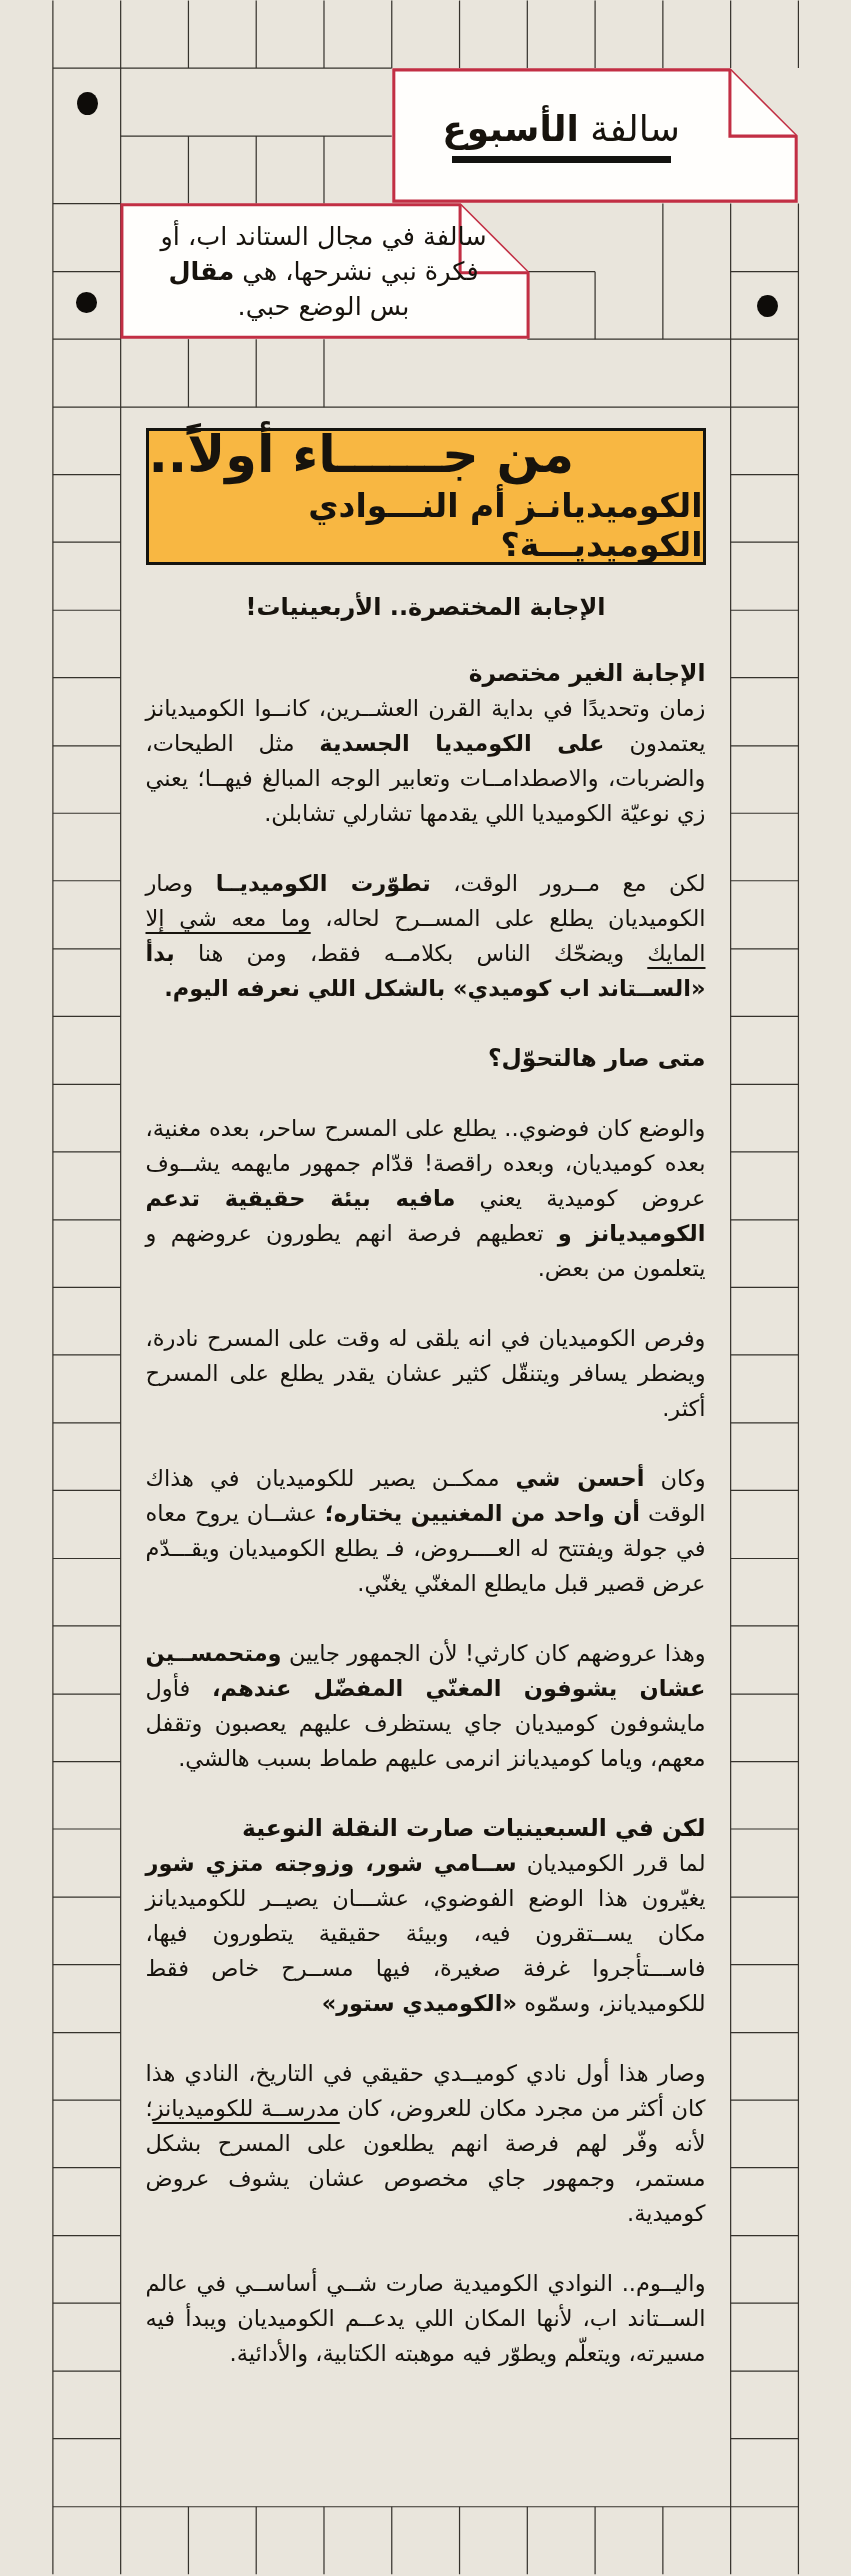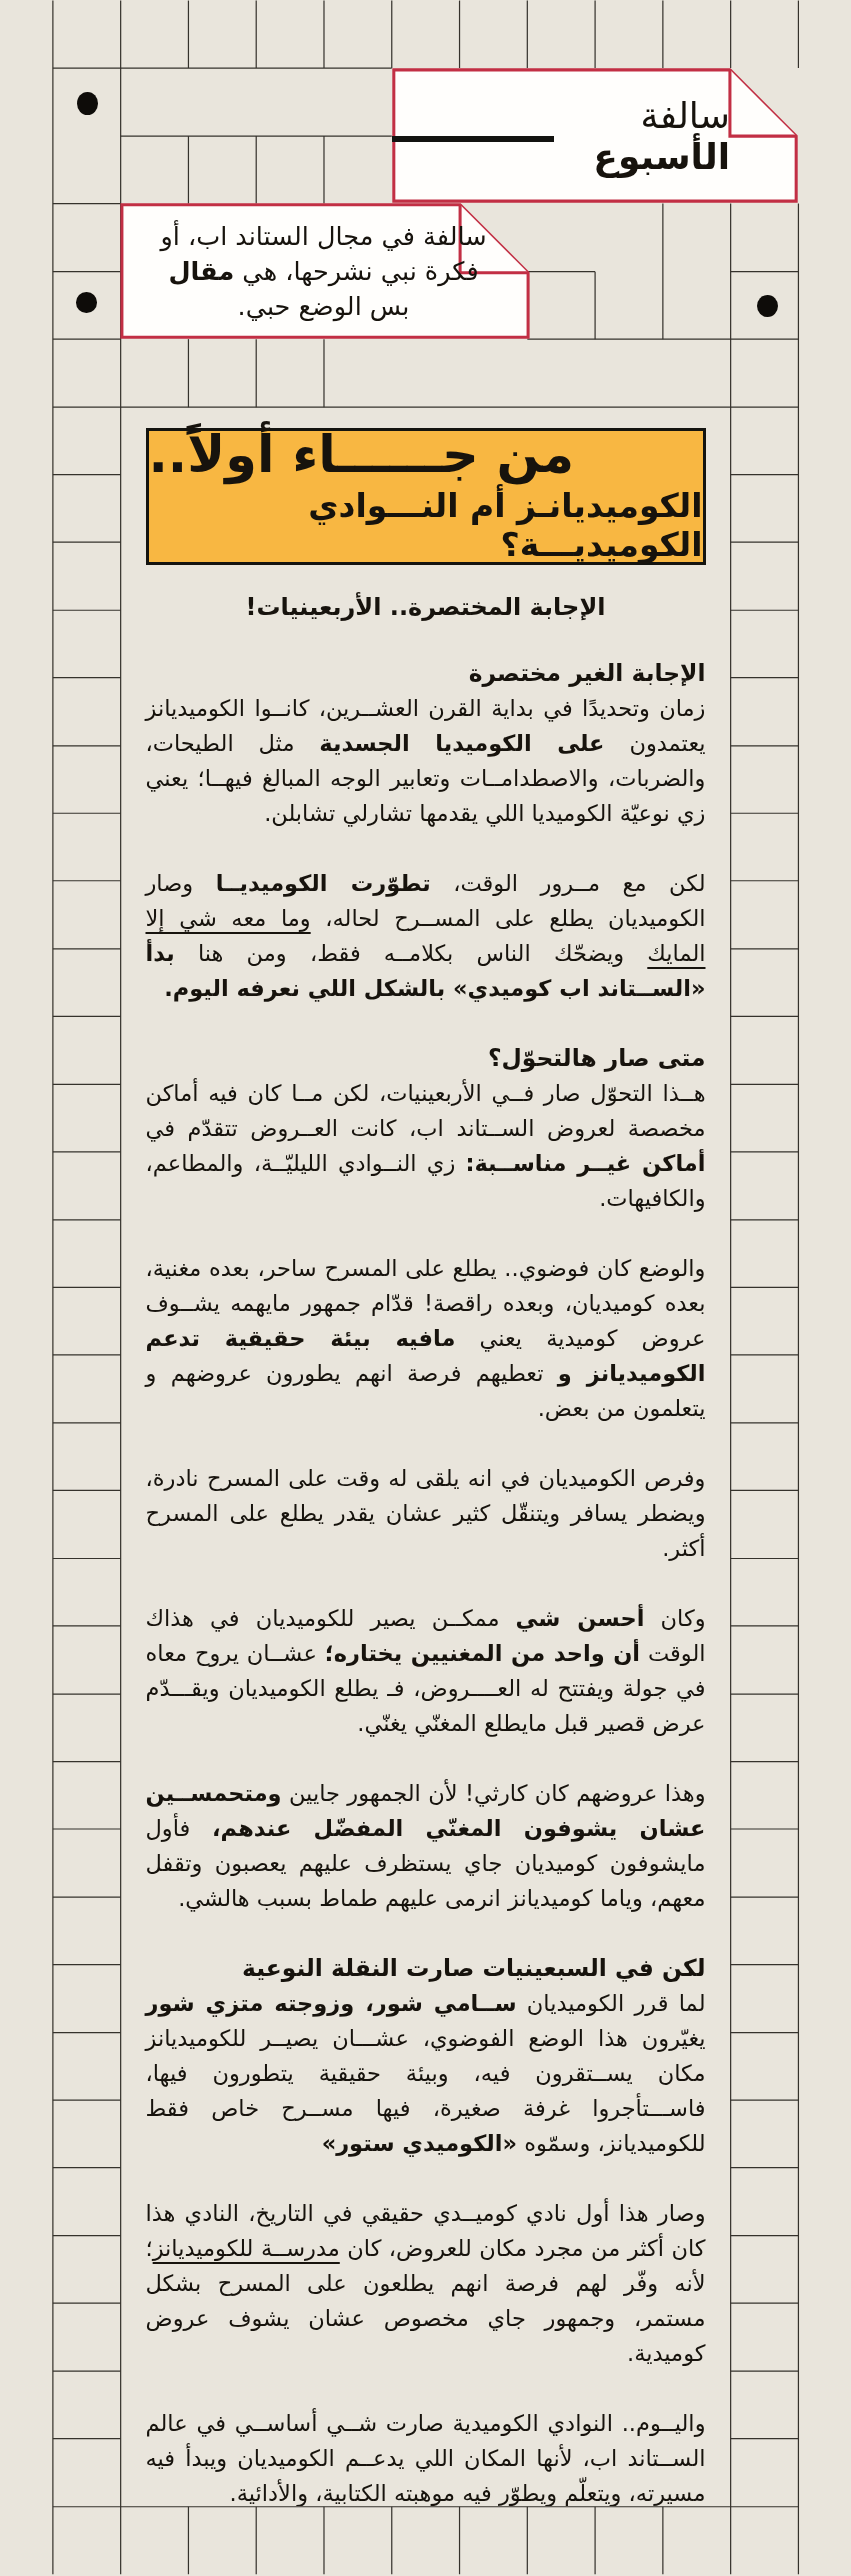--- a/index.html
+++ b/index.html
@@ -14,21 +14,21 @@
   }
   svg.grid{position:absolute;left:0;top:0;}
   .dot{
     position:absolute;background:#0E0C09;border-radius:50%;
   }
   
   .fold-box{position:absolute;}
   .fold-box svg{position:absolute;left:0;top:0;}
   .ws-text{
     position:absolute;left:0;top:0;width:338px;height:135px;
-    display:flex;flex-direction:row;align-items:center;justify-content:center;
+    display:flex;flex-direction:column;align-items:center;justify-content:center;
   }
   .ws-title{font-size:36px;letter-spacing:-0.6px;}
   .ws-title .b{font-weight:bold;}
   .ws-bar{width:219px;height:6.7px;background:#131310;margin-top:7.3px;}
   .note-text{
     position:absolute;left:27px;top:0;width:353px;height:136px;
     display:flex;align-items:center;justify-content:center;
     text-align:center;font-size:25.5px;line-height:35px;
   }
   
@@ -195,21 +195,20 @@
     </div>
 
     <div class="intro">الإجابة المختصرة.. الأربعينيات!</div>
 
     <div class="head">الإجابة الغير مختصرة</div>
     <p class="para tight"><span>زمان وتحديدًا في بداية القرن العشــرين، كانــوا الكوميديانز يعتمدون </span><span class="b">على الكوميديا الجسدية</span><span> مثل الطيحات، والضربات، والاصطدامــات وتعابير الوجه المبالغ فيهــا؛ يعني زي نوعيّة الكوميديا اللي يقدمها تشارلي تشابلن.</span></p>
 
     <p class="para"><span>لكن مع مــرور الوقت، </span><span class="b">تطوّرت الكوميديــا</span><span> وصار الكوميديان يطلع على المســرح لحاله، </span><span class="u">وما معه شي إلا المايك</span><span> ويضحّك الناس بكلامــه فقط، ومن هنا </span><span class="b">بدأ «الســتاند اب كوميدي» بالشكل اللي نعرفه اليوم.</span></p>
 
     <div class="head">متى صار هالتحوّل؟</div>
-    <p class="para tight"><span>هــذا التحوّل صار فــي الأربعينيات، لكن مــا كان فيه أماكن مخصصة لعروض الســتاند اب، كانت العــروض تتقدّم في </span><span class="b">أماكن غيــر مناســبة:</span><span> زي النــوادي الليليّــة، والمطاعم، والكافيهات.</span></p>
 
     <p class="para"><span>والوضع كان فوضوي.. يطلع على المسرح ساحر، بعده مغنية، بعده كوميديان، وبعده راقصة! قدّام جمهور مايهمه يشــوف عروض كوميدية يعني </span><span class="b">مافيه بيئة حقيقية تدعم الكوميديانز و</span><span> تعطيهم فرصة انهم يطورون عروضهم و يتعلمون من بعض.</span></p>
 
     <p class="para"><span>وفرص الكوميديان في انه يلقى له وقت على المسرح نادرة، ويضطر يسافر ويتنقّل كثير عشان يقدر يطلع على المسرح أكثر.</span></p>
 
     <p class="para"><span>وكان </span><span class="b">أحسن شي</span><span> ممكــن يصير للكوميديان في هذاك الوقت </span><span class="b">أن واحد من المغنيين يختاره؛</span><span> عشــان يروح معاه في جولة ويفتتح له العــــروض، فـ يطلع الكوميديان ويقـــدّم عرض قصير قبل مايطلع المغنّي يغنّي.</span></p>
 
     <p class="para"><span>وهذا عروضهم كان كارثي! لأن الجمهور جايين </span><span class="b">ومتحمســين عشان يشوفون المغنّي المفضّل عندهم،</span><span> فأول مايشوفون كوميديان جاي يستظرف عليهم يعصبون وتقفل معهم، وياما كوميديانز انرمى عليهم طماط بسبب هالشي.</span></p>
 
     <div class="head">لكن في السبعينيات صارت النقلة النوعية</div>

